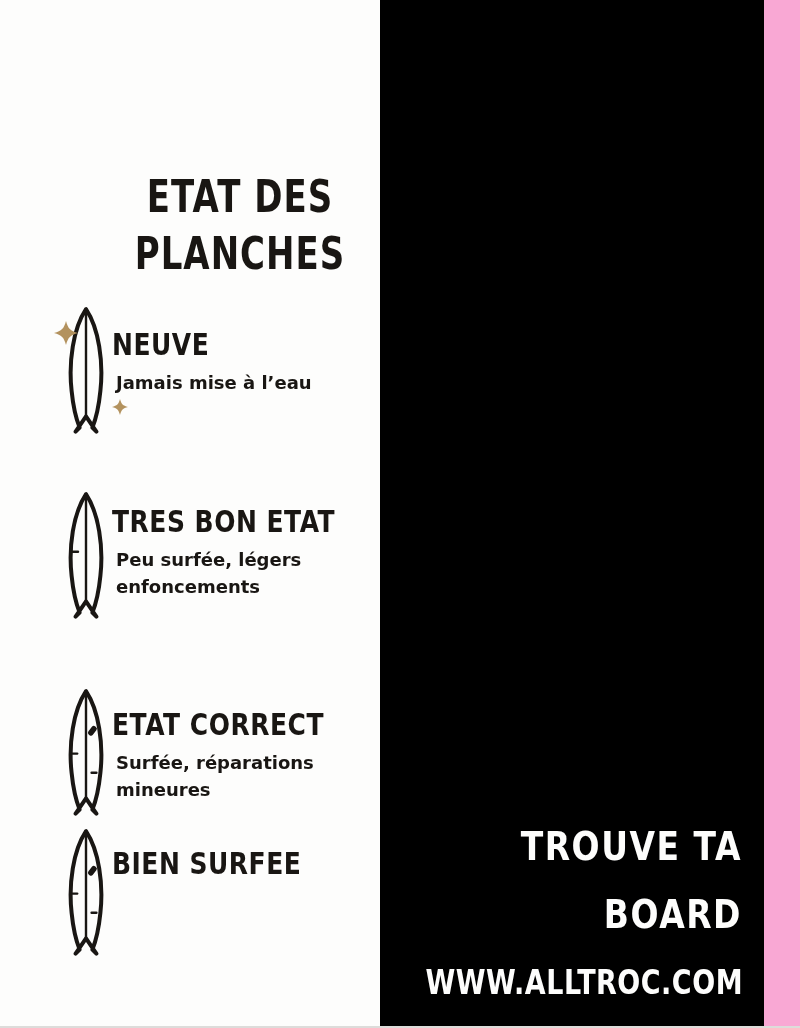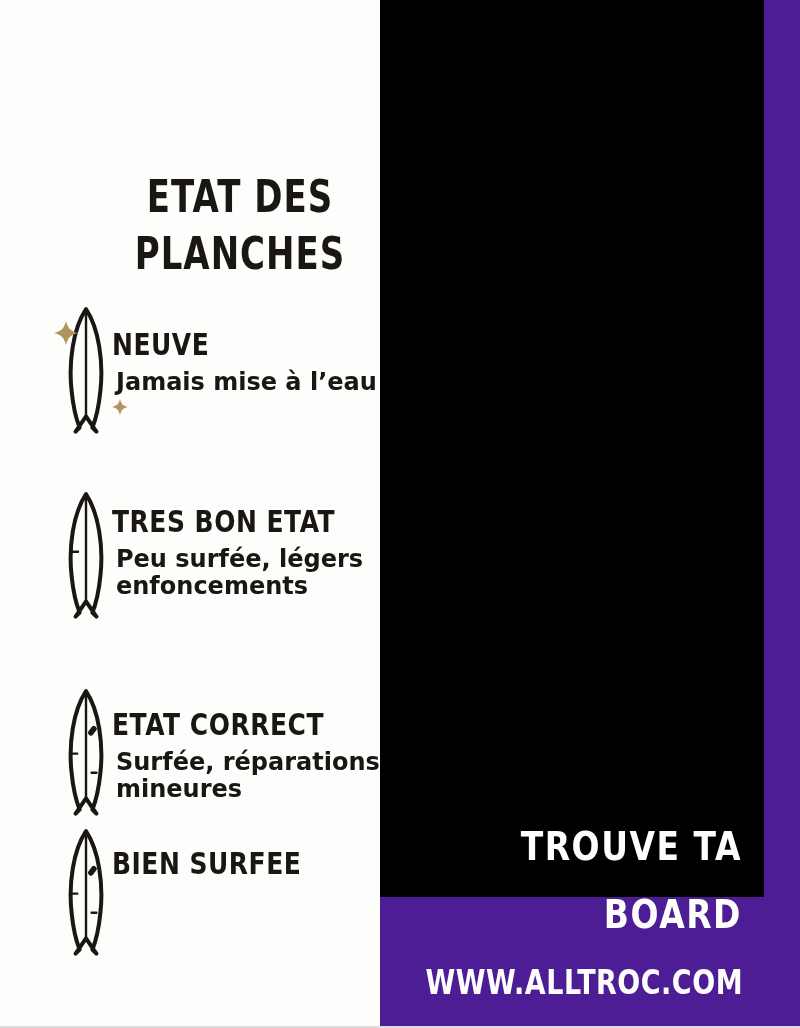--- a/index.html
+++ b/index.html
@@ -1,20 +1,20 @@
 <!DOCTYPE html>
 <html><head>
 <meta charset="utf-8">
 <style>
   * { margin:0; padding:0; box-sizing:border-box; }
   html,body { background:#ffffff; }
   .page {
     position:relative;
     width:800px; height:1028px;
-    background:#4c1d95;
+    background:#f9a8d4;
     overflow:hidden;
     font-family:"DejaVu Sans", sans-serif;
     color:#191613;
   }
   
   .page::after{
     content:""; position:absolute; left:0; bottom:0; width:100%; height:2px;
     background:#dddcda;
   }
   
@@ -43,28 +43,28 @@
   .item-2 .item-text{ padding-top:14px; }
   .item-3 .item-text{ padding-top:20px; }
   .item-4 .item-text{ padding-top:19px; }
 
   .item-title{
     font-size:25px; font-weight:bold; letter-spacing:0.5px; white-space:nowrap;
     transform:scaleY(1.18); transform-origin:left top;
   }
   .item-sub{
     margin-top:12px; padding-left:4px;
-    font-size:24px; font-weight:bold; line-height:27px;
+    font-size:18px; font-weight:bold; line-height:27px;
   }
   .item-sub .l{ display:block; white-space:nowrap; }
   .item-sub .l:empty{ display:none; }
 
   
   .brand-panel{
-    position:absolute; left:380px; top:0; width:384px; height:897px;
+    position:absolute; left:380px; top:0; width:384px; height:1026px;
     background:#000000;
   }
   .tagline{
     position:absolute; top:812px; right:22px;
     text-align:right; color:#fdfdfc;
     font-size:33px; font-weight:bold; letter-spacing:1.5px; line-height:57px;
     transform:scaleY(1.2); transform-origin:right top;
     white-space:nowrap;
   }
   .tagline span{ display:block; }

